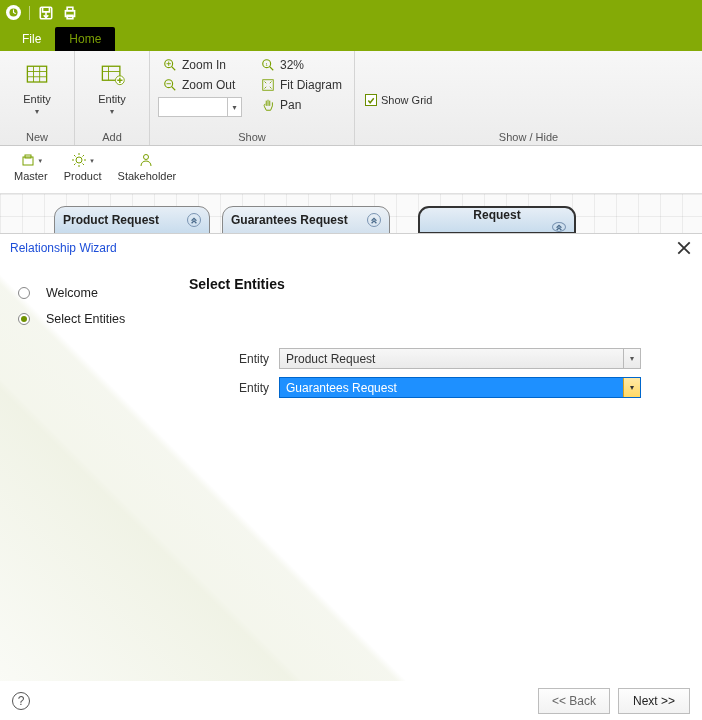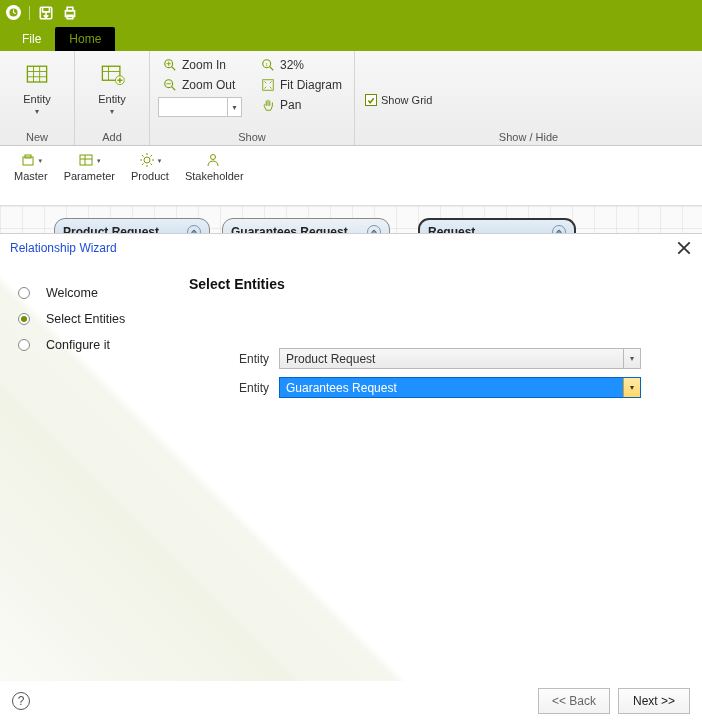--- a/index.html
+++ b/index.html
@@ -35,21 +35,21 @@
   .zoom-group-inner{ display:flex; flex-direction:column; gap:0;}
   .zoom-col{ display:flex; gap:8px;}
   .pct-input{ width:70px; height:20px; border:1px solid #c4c4c4; background:#fff; font-size:11px; padding:0 4px; }
   .pct-caret{ width:14px; height:20px; border:1px solid #c4c4c4; border-left:none; display:flex; align-items:center; justify-content:center; font-size:8px; color:#555; cursor:pointer; background:#fff;}
   .pct-wrap{ display:flex; }
   .show-grid{ display:flex; align-items:center; gap:4px; font-size:11px; color:#333; padding:2px;}
   .show-grid .chk{ width:12px; height:12px; border:1px solid #6b8e00; background:#fff; display:flex; align-items:center; justify-content:center;}
   .show-grid .chk svg{ width:9px; height:9px; }
 
   
-  .toolbar2{ height:60px; display:flex; gap:4px; padding:4px 8px; border-bottom:1px solid #e0e0e0; background:#fff;}
+  .toolbar2{ height:48px; display:flex; gap:4px; padding:4px 8px; border-bottom:1px solid #e0e0e0; background:#fff;}
   .tool2-btn{ display:flex; flex-direction:column; align-items:center; padding:2px 6px; cursor:pointer;}
   .tool2-btn .icon{ width:18px; height:18px;}
   .tool2-row{ display:flex; align-items:center; gap:0;}
   .tool2-btn .lbl{ font-size:11px; color:#333;}
   .tiny-caret{ font-size:7px; color:#555; margin-left:1px;}
 
   
   .canvas{ height:40px; position:relative; background:
     linear-gradient(#fafafa,#fafafa);
     overflow:hidden;
@@ -258,31 +258,20 @@
             <rect x="3" y="5" width="10" height="8" fill="none" stroke="#7aa000"></rect>
             <rect x="5" y="3" width="6" height="3" fill="none" stroke="#7aa000"></rect>
           </svg></span>
       <span class="tiny-caret">▾</span>
     </div>
     <span class="lbl">Master</span>
   </div>
   <div class="tool2-btn">
     <div class="tool2-row">
       <span class="icon"><svg viewBox="0 0 16 16" width="16" height="16">
-            <rect x="2" y="3" width="12" height="10" fill="none" stroke="#7aa000"></rect>
-            <line x1="2" y1="7" x2="14" y2="7" stroke="#7aa000"></line>
-            <line x1="7" y1="3" x2="7" y2="13" stroke="#7aa000"></line>
-          </svg></span>
-      <span class="tiny-caret">▾</span>
-    </div>
-    <span class="lbl">Parameter</span>
-  </div>
-  <div class="tool2-btn">
-    <div class="tool2-row">
-      <span class="icon"><svg viewBox="0 0 16 16" width="16" height="16">
             <circle cx="8" cy="8" r="3" fill="none" stroke="#7aa000"></circle>
             <g stroke="#7aa000">
               <line x1="8" y1="1" x2="8" y2="3"></line>
               <line x1="8" y1="13" x2="8" y2="15"></line>
               <line x1="1" y1="8" x2="3" y2="8"></line>
               <line x1="13" y1="8" x2="15" y2="8"></line>
               <line x1="3" y1="3" x2="4.5" y2="4.5"></line>
               <line x1="11.5" y1="11.5" x2="13" y2="13"></line>
               <line x1="3" y1="13" x2="4.5" y2="11.5"></line>
               <line x1="11.5" y1="4.5" x2="13" y2="3"></line>
@@ -317,21 +306,21 @@
       </div>
       <div class="entity-box alt" style="left: 222px; width: 168px;">
         <span>Guarantees Request</span>
         <span class="entity-caret">
           <svg viewBox="0 0 10 10">
             <path d="M2 6 l3-3 3 3"></path>
             <path d="M2 9 l3-3 3 3"></path>
           </svg>
         </span>
       </div>
-      <div class="entity-box selected" style="left: 418px; width: 158px;">
+      <div class="entity-box selected" style="left: 418px; width: 158px; flex-direction: column;">
         <span>Request</span>
         <span class="entity-caret">
           <svg viewBox="0 0 10 10">
             <path d="M2 6 l3-3 3 3"></path>
             <path d="M2 9 l3-3 3 3"></path>
           </svg>
         </span>
       </div>
     </div>
 </div>
@@ -348,24 +337,20 @@
     <div class="wizard-side">
       <div class="radio-step">
         <span class="radio-o"></span>
         <span>Welcome</span>
       </div>
       <div class="radio-step">
         <span class="radio-o">
             <span class="dot"></span>
           </span>
         <span>Select Entities</span>
-      </div>
-      <div class="radio-step">
-        <span class="radio-o"></span>
-        <span>Configure it</span>
       </div>
     </div>
     <div class="wizard-main">
       <div class="main-heading">Select Entities</div>
       <div class="row">
         <div class="row-label">Entity</div>
         <div class="combo">
           <span>Product Request</span>
           <span class="caret">
               <span>▾</span>

